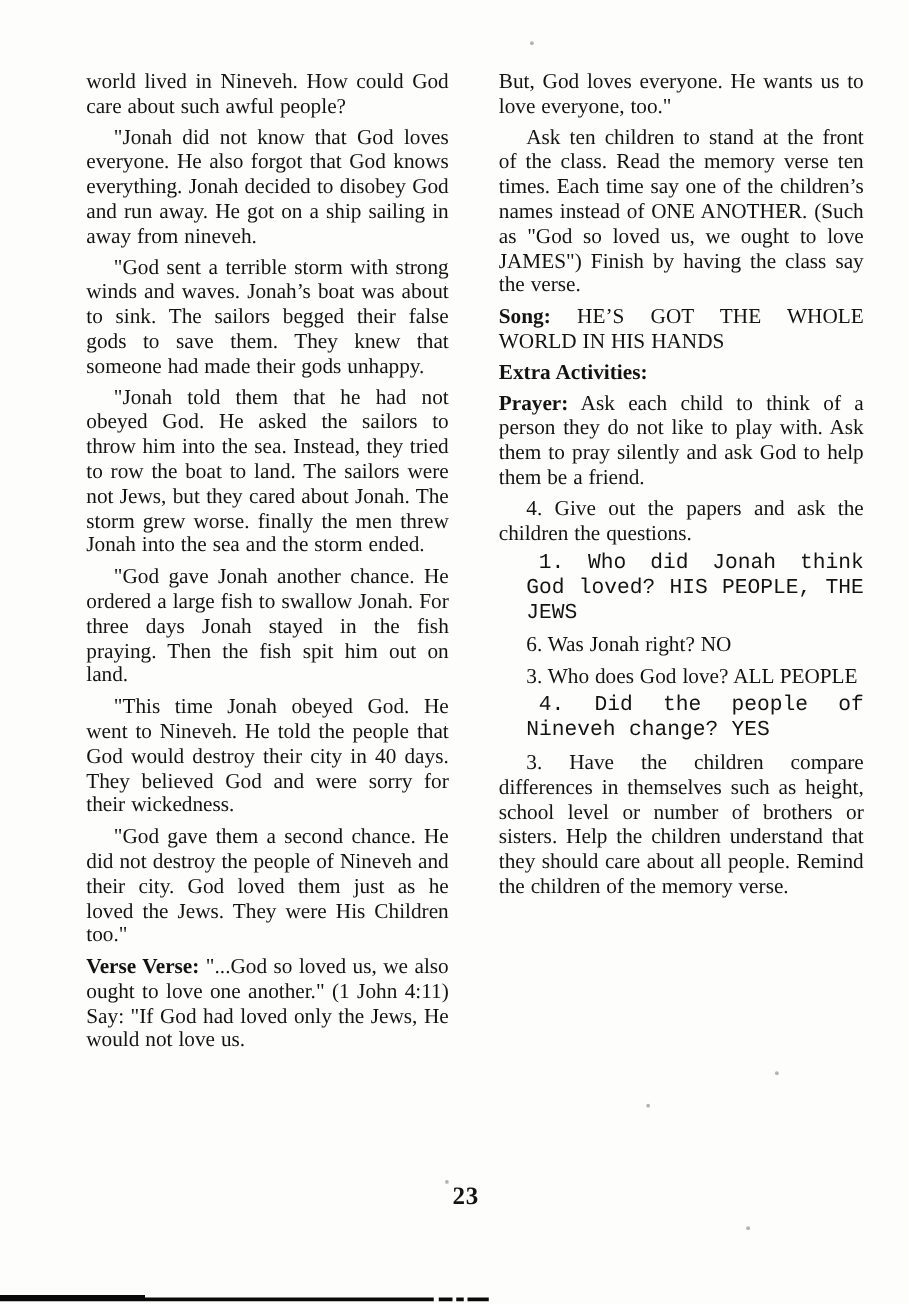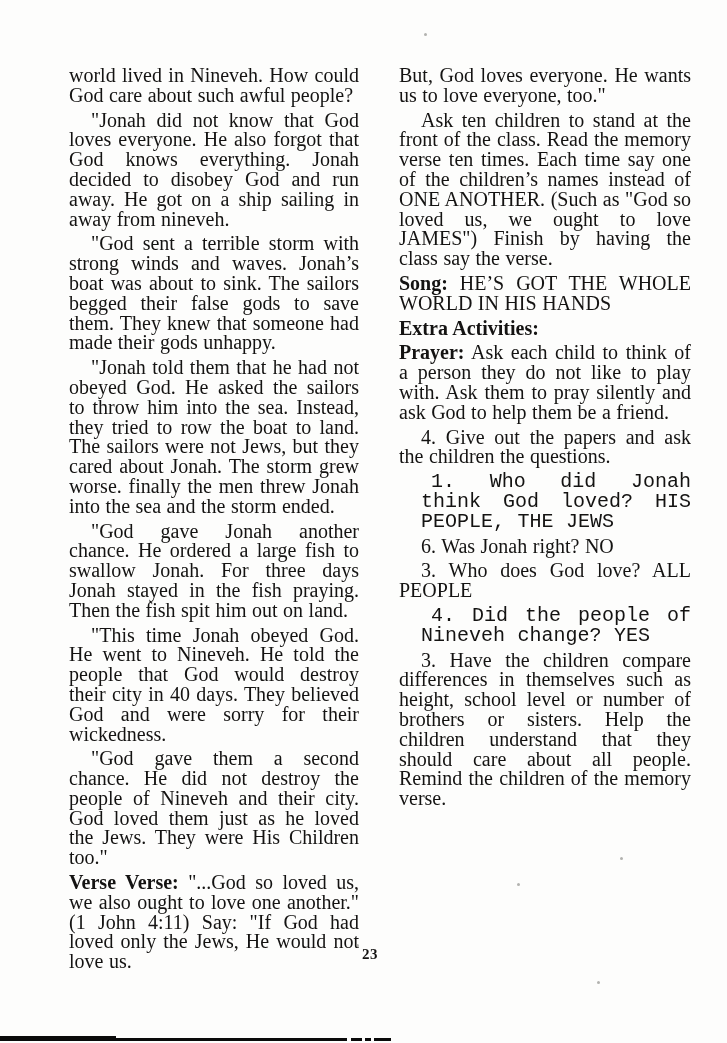--- a/index.html
+++ b/index.html
@@ -10,37 +10,37 @@
   }
   .page {
     position: relative;
     width: 727px; height: 1043px;
     background: #fdfdfc;
     color: #141312;
     overflow: hidden;
   }
   .col {
     position: absolute;
-    top: 66px;
+    top: 55px;
     text-align: justify;
-    font-size: 20px;
+    font-size: 17px;
     line-height: 19.8px;
     word-spacing: 0.5px;
     hyphens: none;
   }
   .col-left  { left: 69px;  width: 290px; }
   .col-right { left: 399px; width: 292px; }
   .col p { margin: 0 0 5px 0; text-indent: 22px; }
   .col p.flush { text-indent: 0; }
   .col p.qblock { margin-left: 22px; text-indent: 10px; font-family: Liberation Mono, monospace; }
   .lead { font-weight: bold; }
   .page-number {
     position: absolute;
     left: 362px; top: 946px;
-    font-size: 15px;
+    font-size: 20px;
     font-weight: bold;
     letter-spacing: 0.5px;
   }
   .rule { position: absolute; background: #0a0a0a; }
   .rule-a { left: 0;   top: 1036px; width: 116px; height: 5px; }
   .rule-b { left: 116px; top: 1038px; width: 231px; height: 3px; }
   .rule-c { left: 351px; top: 1038px; width: 11px; height: 3px; }
   .rule-d { left: 365px; top: 1038px; width: 6px;  height: 3px; }
   .rule-e { left: 374px; top: 1038px; width: 17px; height: 3px; }
   .speck {

